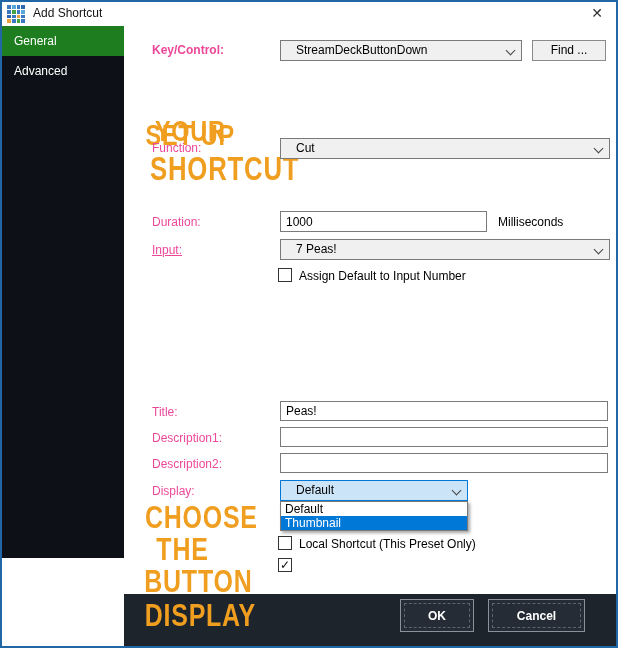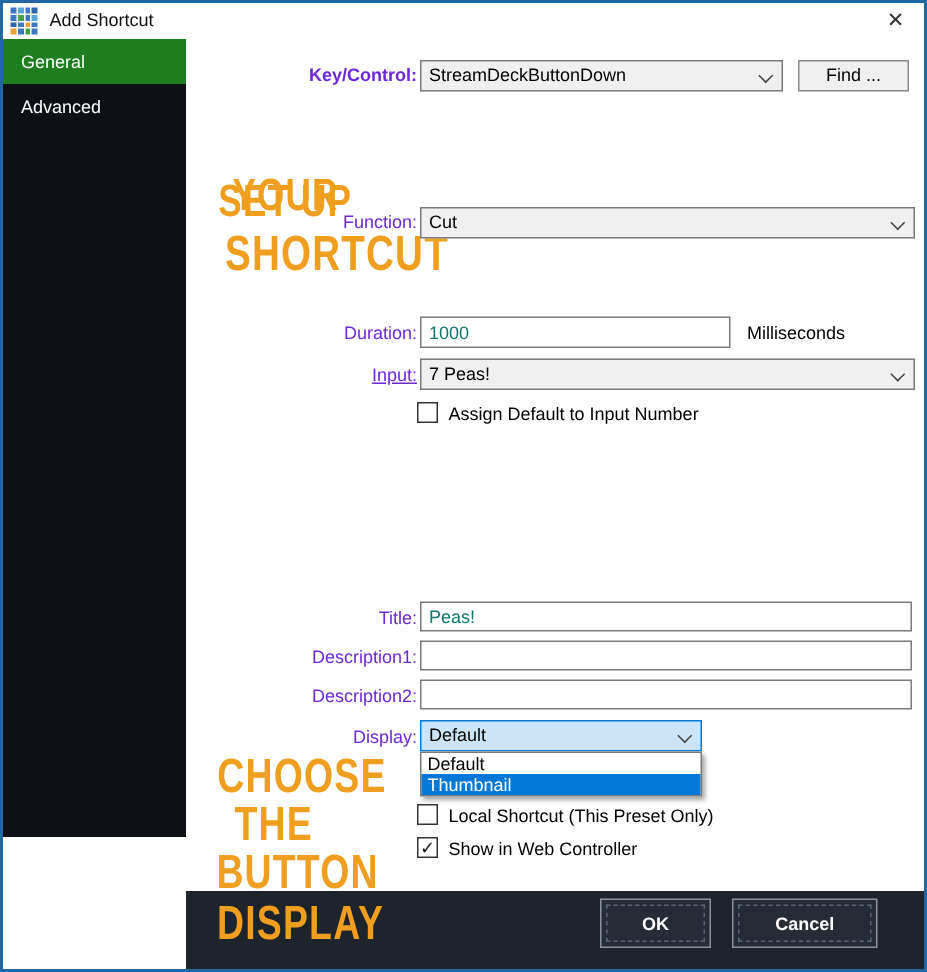--- a/index.html
+++ b/index.html
@@ -27,30 +27,30 @@
   
   .footer { position:absolute; left:122px; top:592px; width:492px; height:52px; background:#1e242c; z-index:2; }
   .btn-dark { position:absolute; height:33px; background:#252c36; border:1px solid #8a9199;
     color:#fff; font-size:12px; font-weight:bold; text-align:center; cursor:pointer;
     display:flex; align-items:center; justify-content:center; }
   .btn-dark .inner { outline:1px dashed #5a6472; outline-offset:-4px; width:100%; height:100%;
     display:flex; align-items:center; justify-content:center; }
   .btn-ok { left:276px; top:5px; width:74px; }
   .btn-cancel { left:364px; top:5px; width:97px; }
   
-  .flabel { position:absolute; left:150px; width:126px; font-size:12px; color:#6d28d9;
-    text-align:right; height:14px; line-height:14px; }
+  .flabel { position:absolute; left:150px; width:126px; font-size:12px; color:#ec4899;
+    text-align:left; height:14px; line-height:14px; }
   .flabel.bold { font-weight:bold; }
   .combo { position:absolute; height:21px; background:#f0f0f0; border:1px solid #7a7a7a;
-    font-size:12px; line-height:19px; padding-left:5px; color:#000; cursor:pointer; }
+    font-size:12px; line-height:19px; padding-left:15px; color:#000; cursor:pointer; }
   .combo .chev { position:absolute; right:7px; top:6px; width:7px; height:7px;
     border-right:1.5px solid #444; border-bottom:1.5px solid #444; transform:rotate(45deg); }
   .combo.focused { background:#cce4f7; border-color:#0078d7; }
   .tbox { position:absolute; height:21px; background:#fff; border:1px solid #7a7a7a;
-    font-size:12px; padding-left:5px; color:#0f766e; font-family:"Liberation Sans",sans-serif; }
+    font-size:12px; padding-left:5px; color:#000000; font-family:"Liberation Sans",sans-serif; }
   .btn-light { position:absolute; height:21px; background:#f0f0f0; border:1px solid #8a8a8a;
     font-size:12px; text-align:center; line-height:19px; cursor:pointer; color:#000; }
   .cbox { position:absolute; width:14px; height:14px; background:#fff; border:1px solid #333;
     font-size:12px; line-height:13px; text-align:center; color:#111; cursor:pointer; }
   .cblabel { position:absolute; font-size:12px; color:#000; height:14px; line-height:14px; }
   .suffix { position:absolute; font-size:12px; color:#000; }
   
   .droplist { position:absolute; left:278px; top:499px; width:188px; background:#fff;
     border:1px solid #7a7a7a; box-shadow:2px 2px 3px rgba(0,0,0,0.35); z-index:4; }
   .dropitem { height:14px; line-height:14px; font-size:12px; padding-left:4px; color:#000; cursor:pointer; }
@@ -145,21 +145,20 @@
     <div class="dropitem">Default</div>
     <div class="dropitem hl">Thumbnail</div>
   </div>
 
   <div class="cbox" style="left:276px; top:534px;"></div>
   <div class="cblabel" style="left:297px; top:535px;">Local Shortcut (This Preset Only)</div>
 
   <div class="cbox" style="left:276px; top:556px;">
     <span>✓</span>
   </div>
-  <div class="cblabel" style="left:297px; top:557px;">Show in Web Controller</div>
 
   <div class="promo-line pB" style="top:497px;"><span>CHOOSE</span></div>
   <div class="promo-line pB" style="top:529px;"><span>THE</span></div>
   <div class="promo-line pB" style="top:561px;"><span>BUTTON</span></div>
   <div class="promo-line pB" style="top:595px;"><span>DISPLAY</span></div>
 
   <div class="footer">
     <div class="btn-dark btn-ok">
       <div class="inner">OK</div>
     </div>

